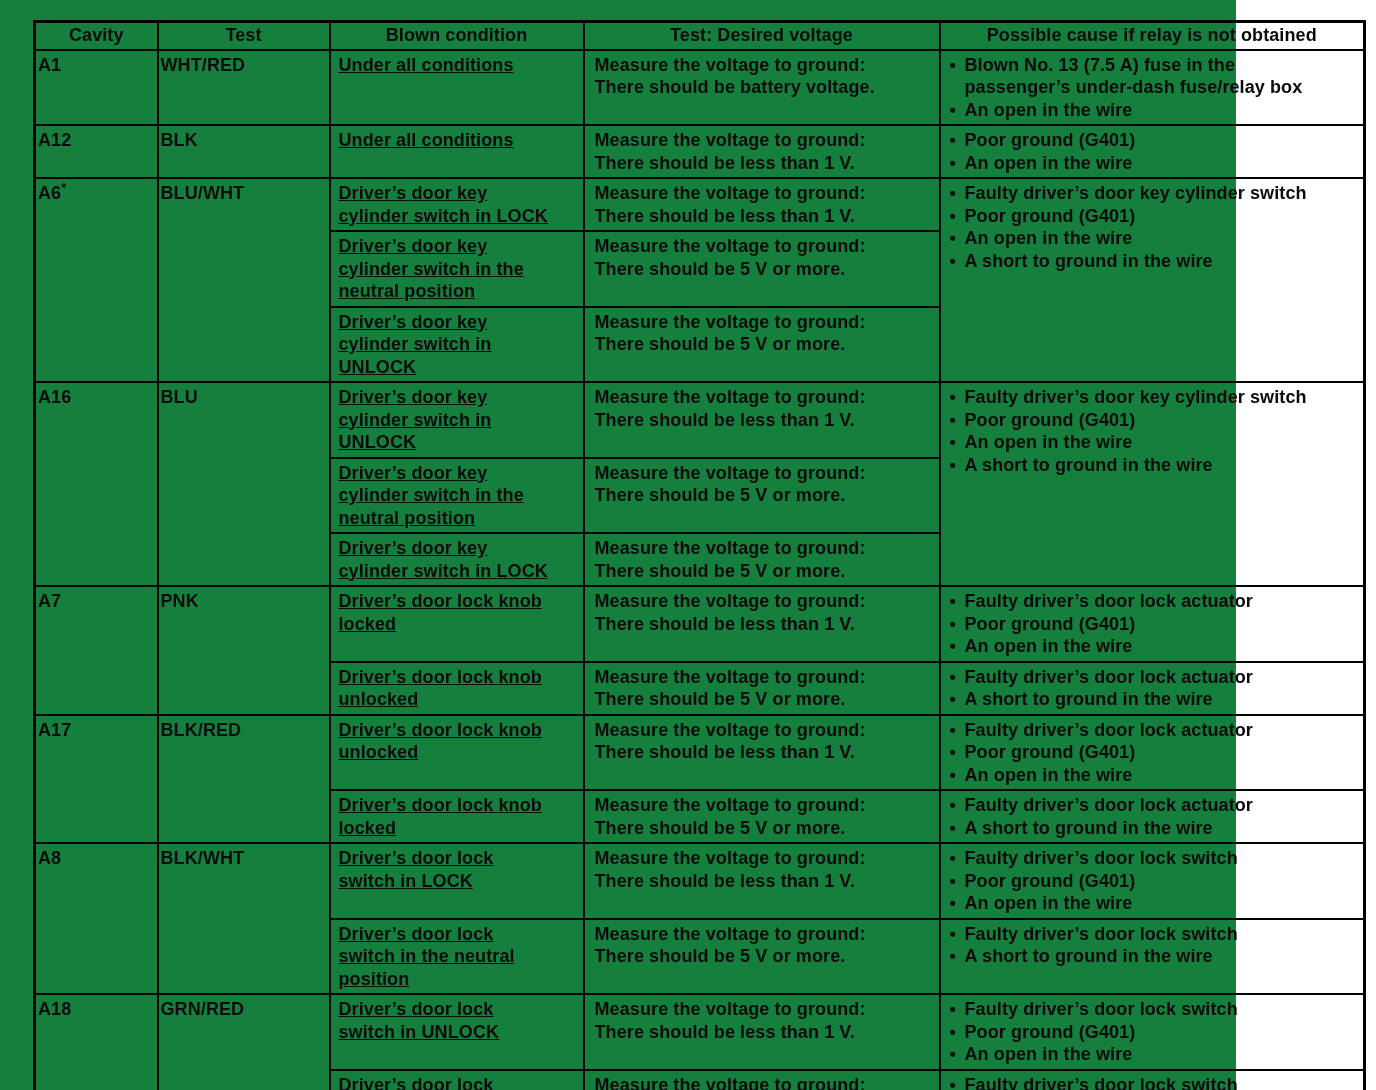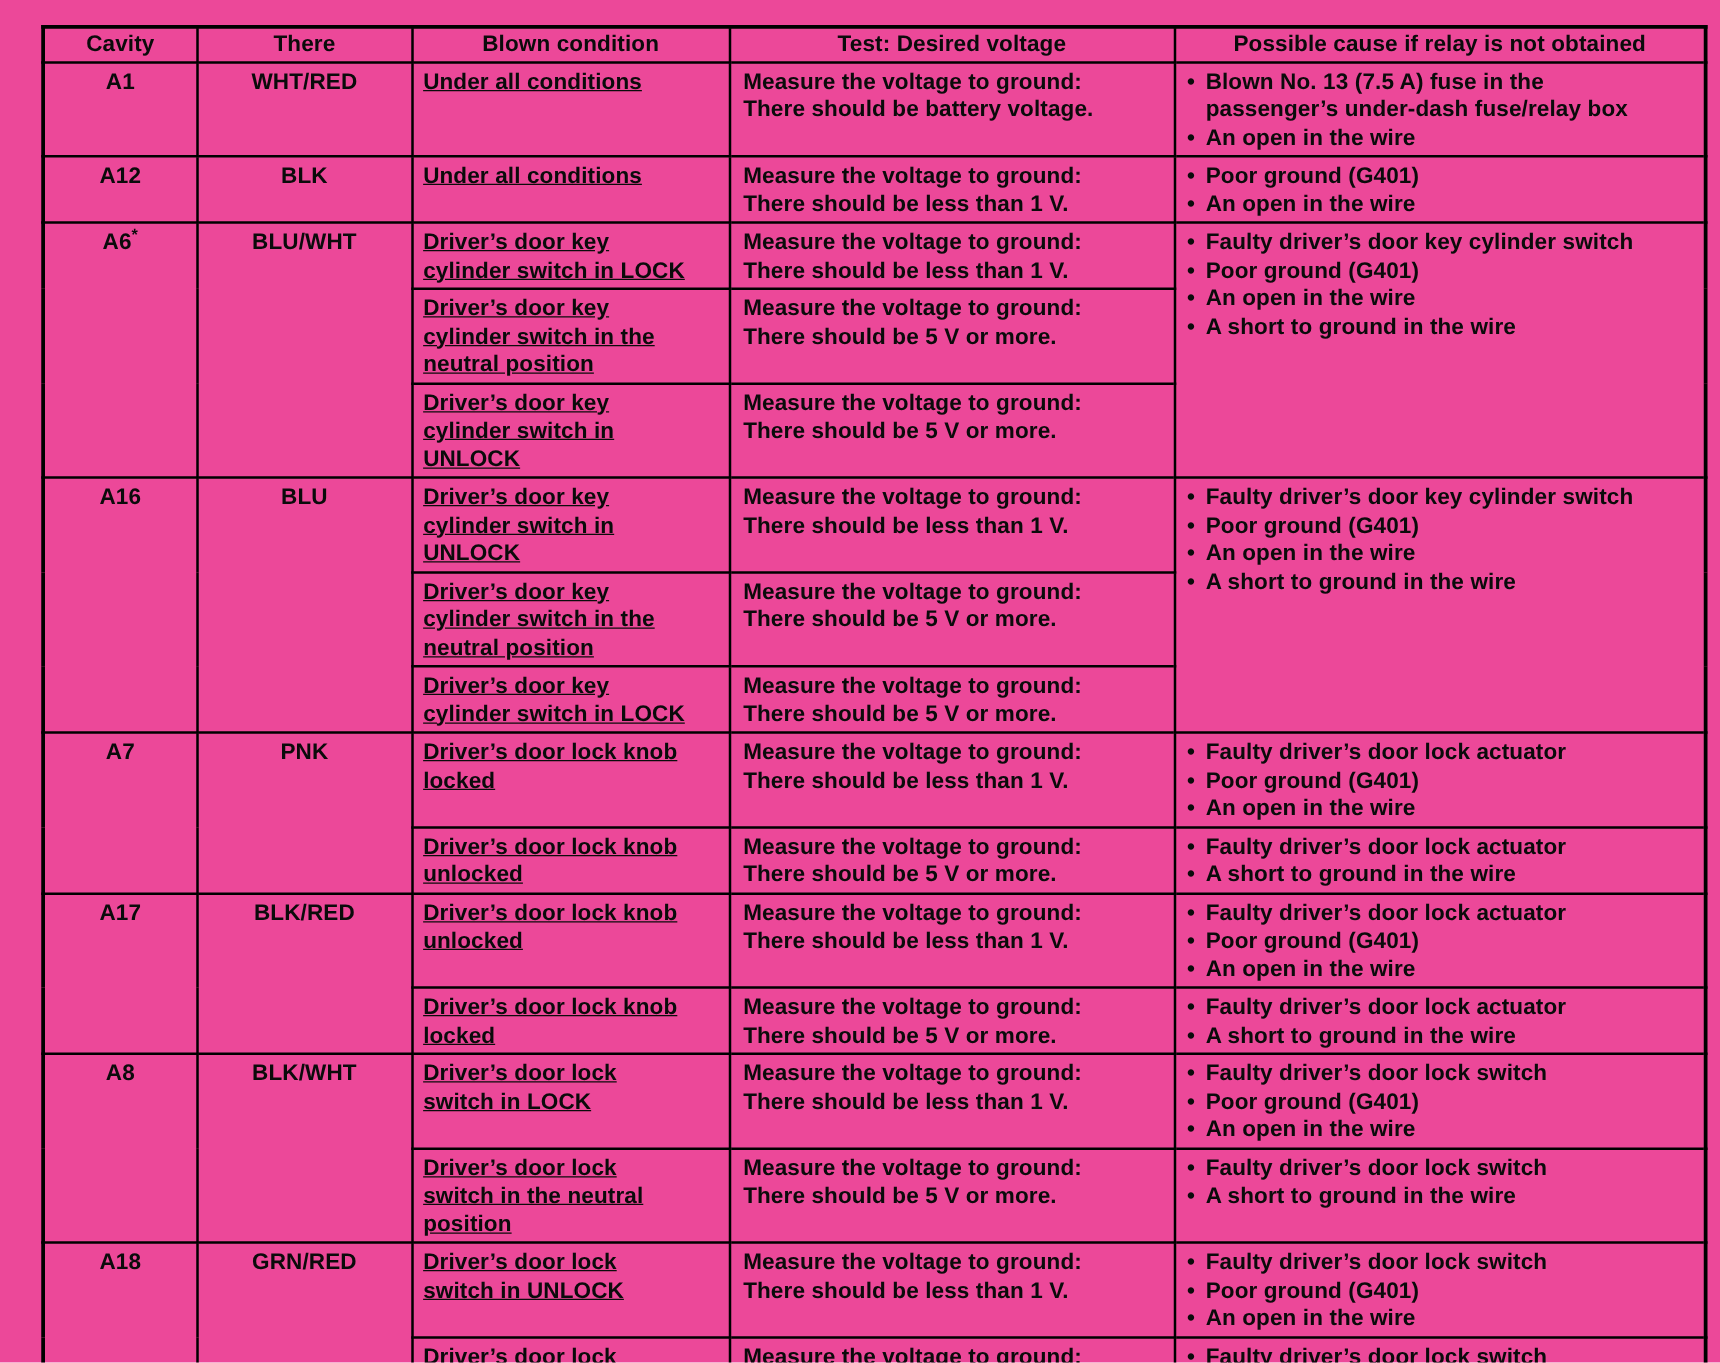--- a/index.html
+++ b/index.html
@@ -3,23 +3,23 @@
 <meta charset="utf-8">
 <style>
   html, body {
     margin: 0;
     padding: 0;
     background: #ffffff;
     font-family: "Liberation Sans", sans-serif;
     color: #0b0b0b;
   }
   .page {
-    width: 1376px;
+    width: 1236px;
     height: 1090px;
-    background: #ec4899;
+    background: #15803d;
     position: relative;
     box-sizing: border-box;
     padding: 20px 0 16px 33px;
   }
   table.spec {
     border-collapse: collapse;
     width: 1330px;
     table-layout: fixed;
   }
   table.spec, table.spec th, table.spec td {
@@ -35,21 +35,21 @@
     vertical-align: top;
     box-sizing: border-box;
     letter-spacing: 0.1px;
   }
   th.hdr {
     text-align: center;
     padding: 1px 2px 2px 2px;
     font-size: 18px;
   }
   td.cavity, td.wire {
-    text-align: center;
+    text-align: left;
     padding: 3px 2px;
     border-radius: 32px;
   }
   td.cond {
     padding: 3px 4px 3px 8px;
     white-space: pre-line;
     text-decoration: underline;
   }
   td.result {
     padding: 3px 4px 3px 10px;
@@ -91,21 +91,21 @@
       <col style="width:123px">
       <col style="width:172px">
       <col style="width:254px">
       <col style="width:356px">
       <col style="width:425px">
     </colgroup>
 
     <tbody>
         <tr style="height:26px">
       <th class="hdr">Cavity</th>
-      <th class="hdr">There</th>
+      <th class="hdr">Test</th>
       <th class="hdr">Blown condition</th>
       <th class="hdr">Test: Desired voltage</th>
       <th class="hdr">Possible cause if relay is not obtained</th>
     </tr>
 
     <tr style="height:68px">
       <td class="cavity">A1</td>
       <td class="wire">WHT/RED</td>
       <td class="cond">Under all conditions</td>
       <td class="result">Measure the voltage to ground:

